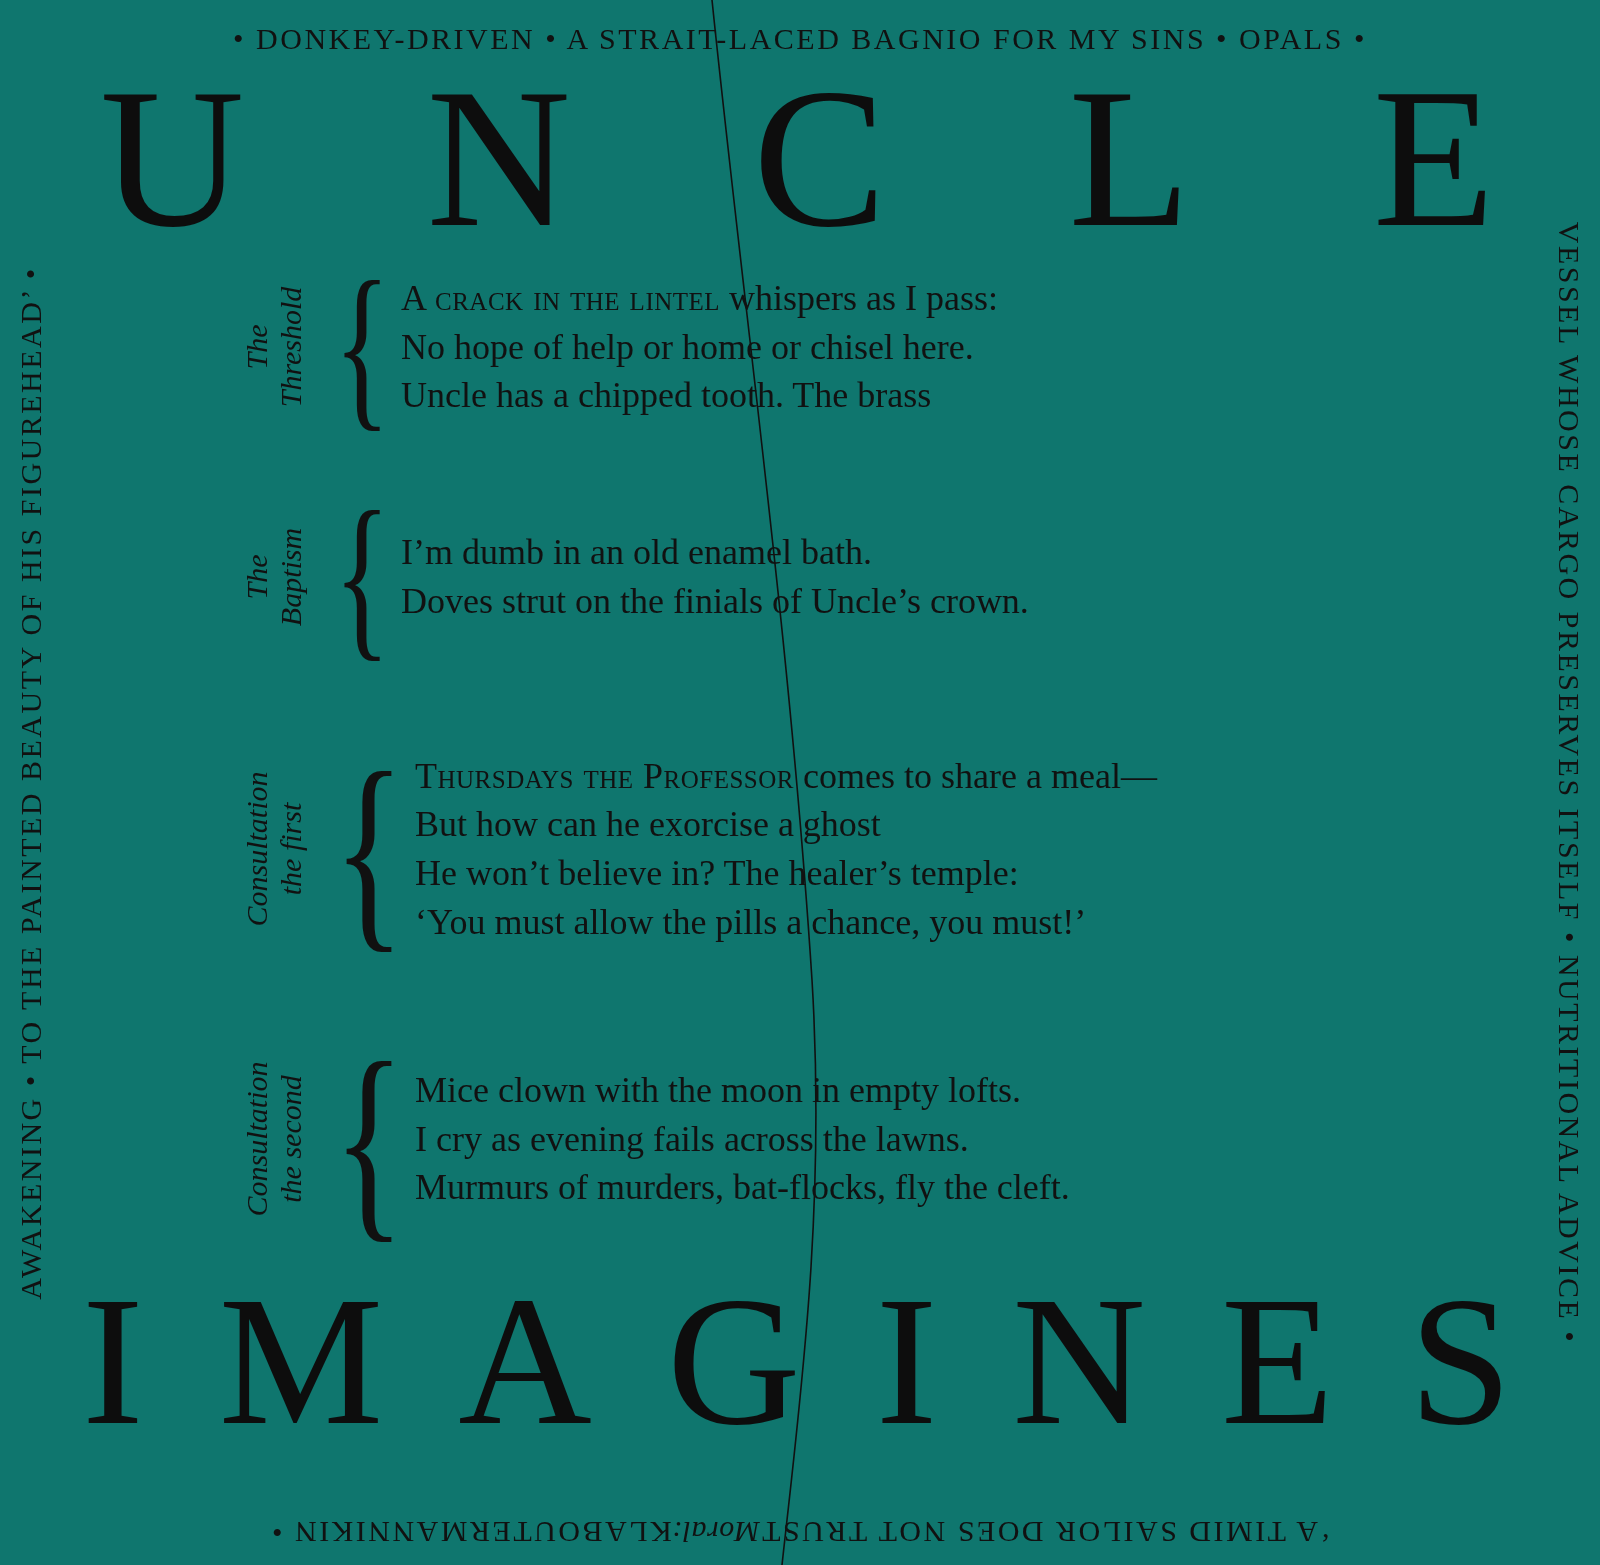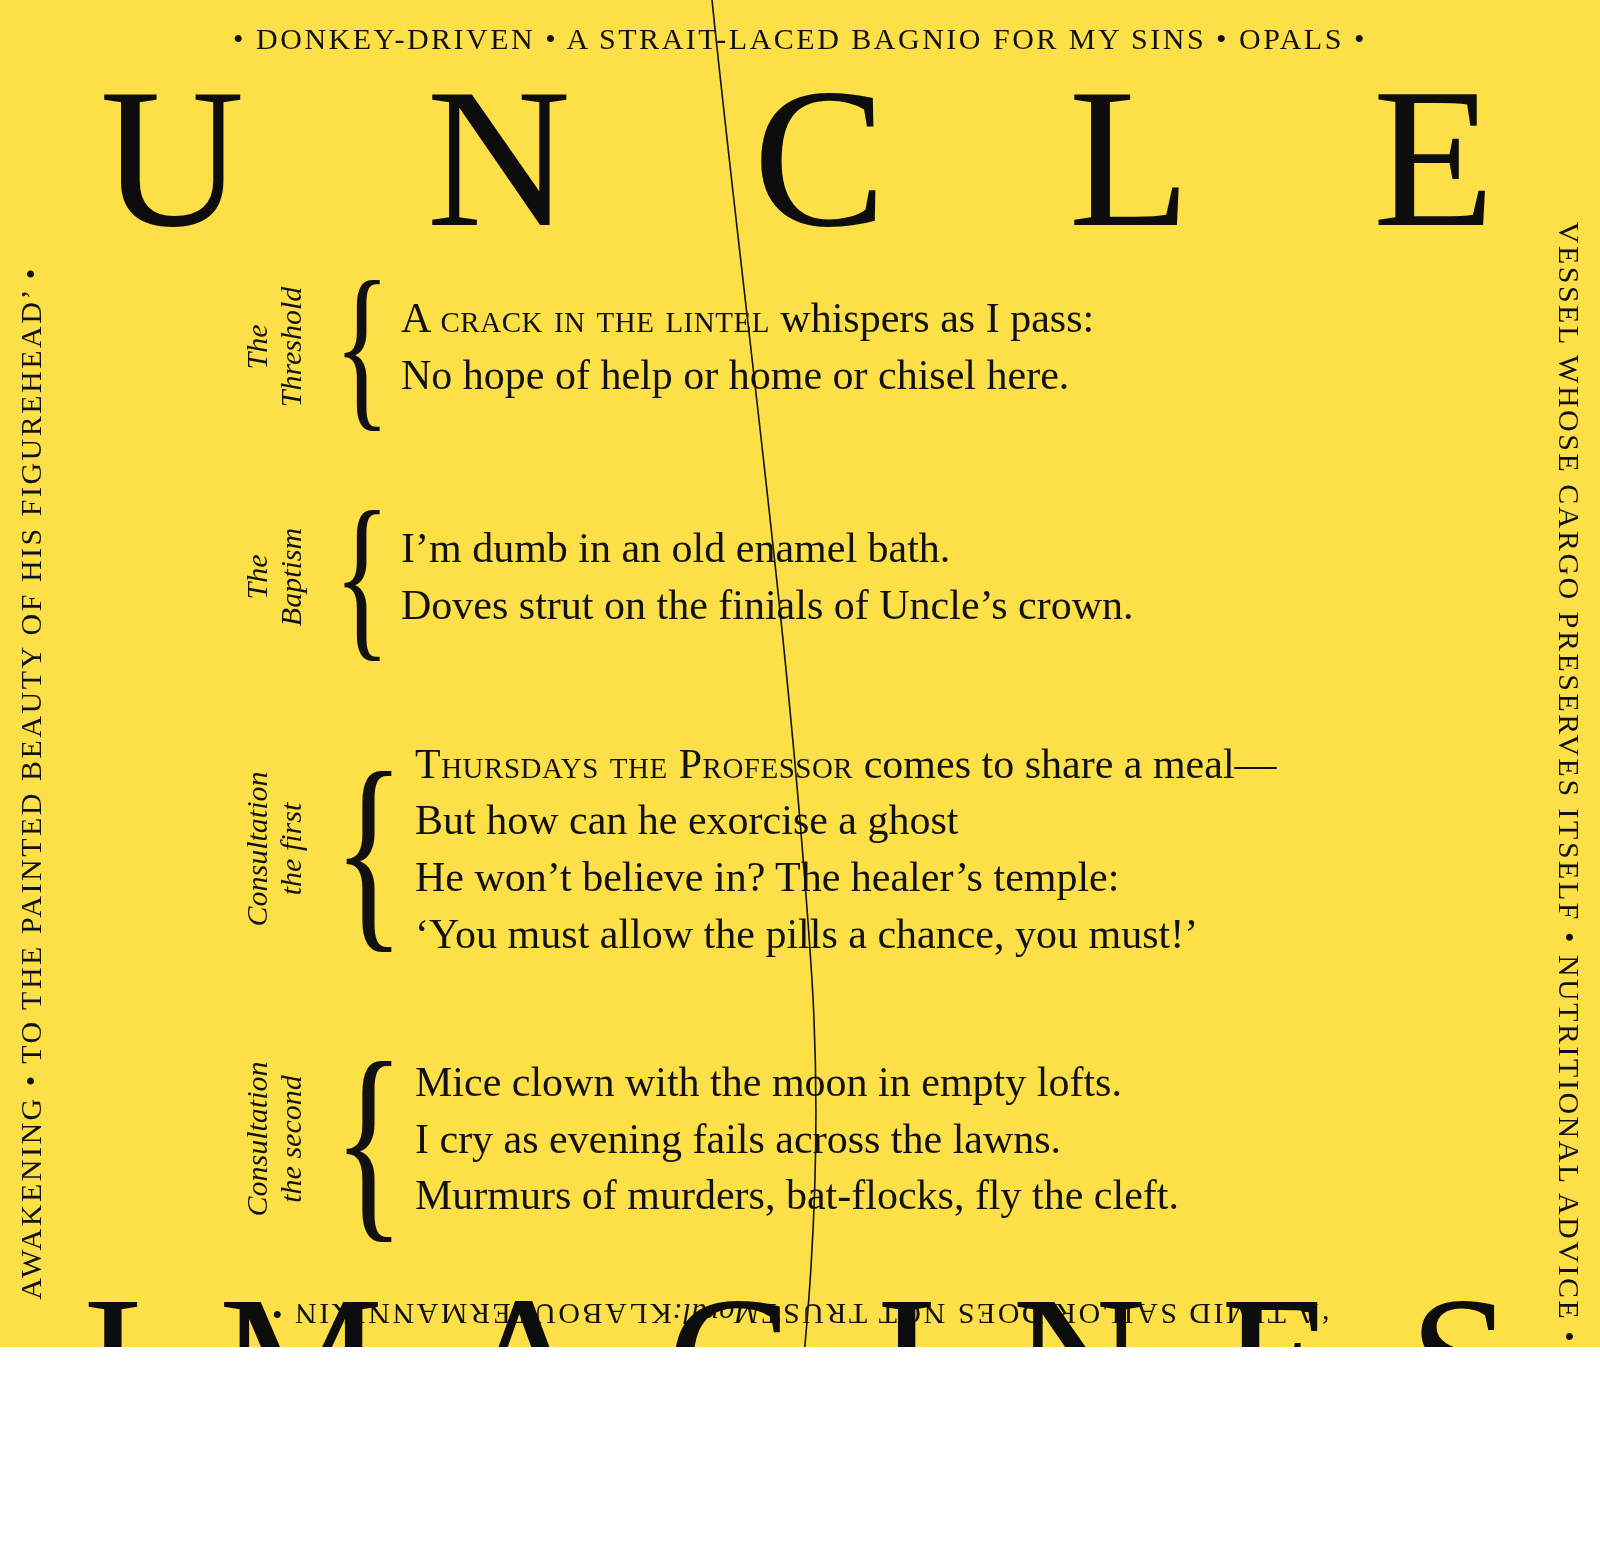--- a/index.html
+++ b/index.html
@@ -3,22 +3,22 @@
 <meta charset="utf-8">
 <style>
   html, body {
     margin: 0;
     padding: 0;
     background: #ffffff;
   }
   #page {
     position: relative;
     width: 1600px;
-    height: 1347px;
-    background: #fde047;
+    height: 1565px;
+    background: #0f766e;
     overflow: hidden;
     font-family: "Liberation Serif", "DejaVu Serif", serif;
     color: #111111;
   }
 
   
   .edge {
     position: absolute;
     white-space: nowrap;
     font-family: "Liberation Serif", "DejaVu Serif", serif;
@@ -126,21 +126,21 @@
     text-align: center;
     font-weight: 300;
     transform: scaleY(1.55);
   }
   .brace.tall4 { font-size: 150px; transform: scaleY(1.45); }
   .lines {
     flex: 1 1 auto;
     padding-left: 10px;
   }
   .line {
-    font-size: 42px;
+    font-size: 36px;
     line-height: 1.35;
     white-space: nowrap;
   }
   .smallcaps {
     font-variant: small-caps;
     letter-spacing: 0.5px;
   }
 
   
   .hairline {
@@ -184,20 +184,21 @@
       <div class="stanza-label" style="height:170px">
         <div class="stanza-label-inner">
           <div>The</div>
           <div>Threshold</div>
         </div>
       </div>
       <div class="brace">{</div>
       <div class="lines">
         <div class="line"><span class="smallcaps">A crack in the lintel</span><span> whispers as I pass:</span></div>
         <div class="line">No hope of help or home or chisel here.</div>
+        <div class="line">Uncle has a chipped tooth. The brass</div>
       </div>
     </div>
 
     <div class="stanza" style="margin-top:60px">
       <div class="stanza-label" style="height:170px">
         <div class="stanza-label-inner">
           <div>The</div>
           <div>Baptism</div>
         </div>
       </div>

